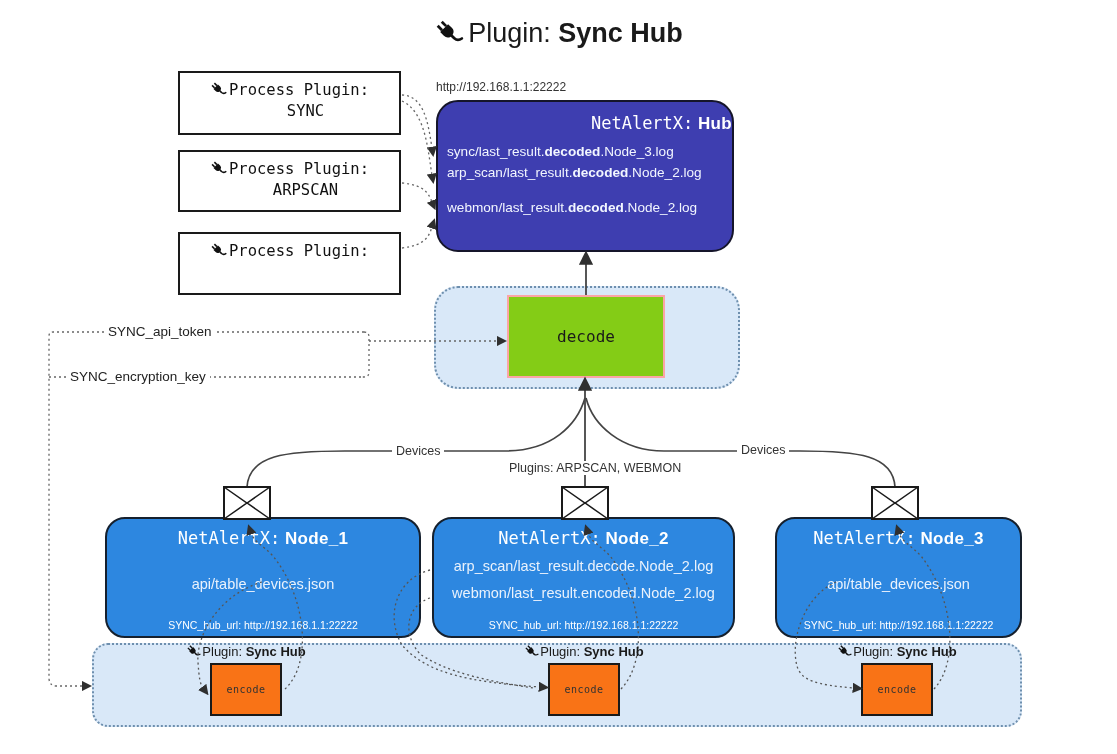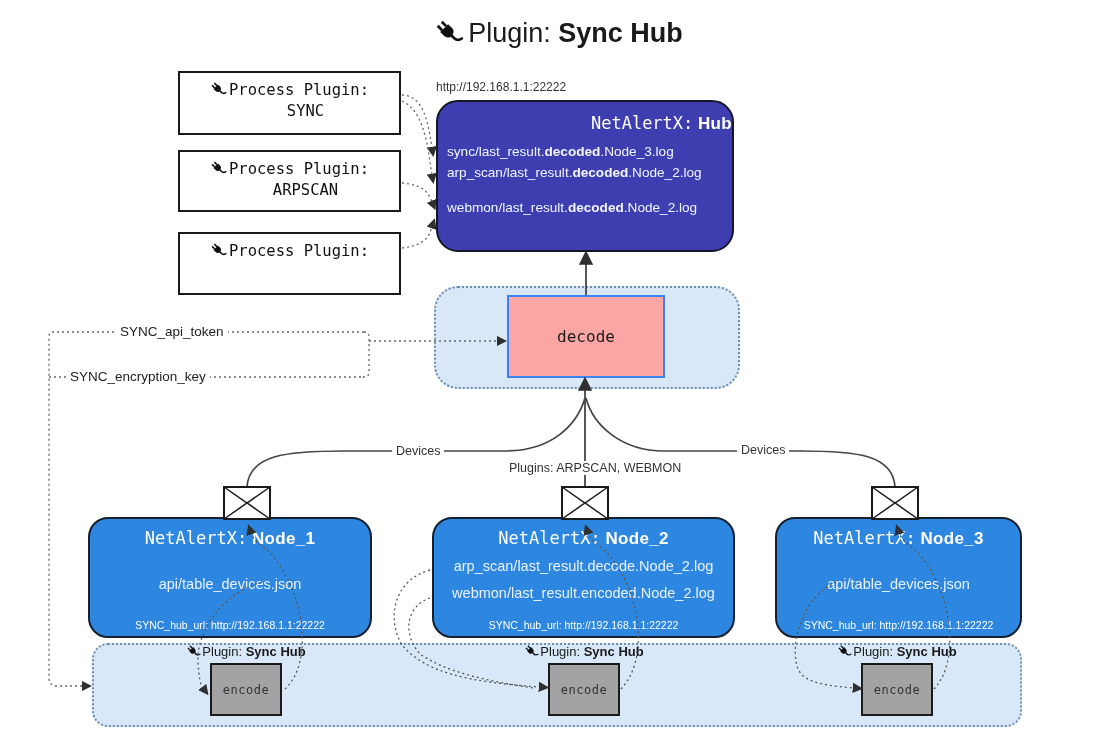--- a/index.html
+++ b/index.html
@@ -27,21 +27,21 @@
 
   
   .pp{left:178px;width:223px;background:#fff;border:2px solid #1a1a1a;z-index:2;box-sizing:border-box;
       font-family:"DejaVu Sans Mono",monospace;font-size:15.5px;text-align:center;color:#111;}
   .pp .row1{margin-top:8px;} .pp .row2{margin-top:3px;padding-left:32px;}
   .pp .plug{width:17px;height:17px;vertical-align:-3px;margin-right:2px;}
 
   
   .panel{background:#d9e8f8;border:2px dotted #6e8fae;box-sizing:border-box;z-index:1;}
   .decode-panel{left:434px;top:286px;width:306px;height:103px;border-radius:24px;}
-  .decode-box{left:507px;top:295px;width:158px;height:83px;background:#fca5a5;border:2px solid #3b82f6;
+  .decode-box{left:507px;top:295px;width:158px;height:83px;background:#84cc16;border:2px solid #fca5a5;
               box-sizing:border-box;z-index:2;display:flex;align-items:center;justify-content:center;
               font-family:"DejaVu Sans Mono",monospace;font-size:16px;}
 
   
   .wlabel{background:#fff;z-index:6;font-size:13.5px;color:#222;padding:0 4px;white-space:nowrap;}
   .elabel{background:#fff;z-index:6;font-size:12.5px;color:#333;padding:0 4px;white-space:nowrap;}
 
   
   .node{top:517px;height:121px;background:#2d87e0;border:2px solid #15202e;border-radius:20px;
         z-index:2;box-sizing:border-box;color:#fff;text-align:center;}
@@ -49,23 +49,23 @@
   .node-title .mono{font-family:"DejaVu Sans Mono",monospace;}
   .node-title b{font-weight:bold;letter-spacing:.3px;}
   .node-file{font-size:14.5px;color:#eaf2fc;white-space:nowrap;}
   .node-url{position:absolute;left:0;right:0;bottom:5px;font-size:10.5px;color:#fff;white-space:nowrap;}
 
   
   .bottom-panel{left:92px;top:643px;width:930px;height:84px;border-radius:16px;}
   .enc-label{top:644px;width:160px;text-align:center;font-size:13px;z-index:6;white-space:nowrap;}
   .enc-label .plug{width:15px;height:15px;vertical-align:-3px;margin-right:1px;}
   .enc-label b{font-weight:bold;}
-  .enc-box{top:663px;width:72px;height:53px;background:#a3a3a3;border:2px solid #1a1a1a;box-sizing:border-box;
+  .enc-box{top:663px;width:72px;height:53px;background:#f97316;border:2px solid #1a1a1a;box-sizing:border-box;
            z-index:2;display:flex;align-items:center;justify-content:center;
-           font-family:"DejaVu Sans Mono",monospace;font-size:12px;color:#333;letter-spacing:.5px;}
+           font-family:"DejaVu Sans Mono",monospace;font-size:10px;color:#333;letter-spacing:.5px;}
 </style>
 </head>
 <body>
 
 <div class="canvas">
 
   <svg width="0" height="0" style="position:absolute">
     <symbol id="plug" viewBox="0 0 24 24">
       <g transform="rotate(-45 12 12)" fill="#111">
         <rect x="8.6" y="1.5" width="2.2" height="5"></rect>
@@ -101,21 +101,21 @@
   <div class="abs pp" style="top:232px;height:63px;">
     <div class="row1"><svg class="plug">
           <use href="#plug"></use>
         </svg><span>Process Plugin:</span></div>
   </div>
 
   <div class="abs decode-box">
     <span>decode</span>
   </div>
 
-  <div class="abs node" style="left:88px;width:284px;">
+  <div class="abs node" style="left:105px;width:316px;">
     <div class="node-title"><span class="mono">NetAlertX:</span> <b>Node_1</b></div>
     <div class="node-file" style="margin-top:27px;">api/table_devices.json</div>
     <div class="node-url">SYNC_hub_url: http://192.168.1.1:22222</div>
   </div>
   <div class="abs node" style="left:432px;width:303px;">
     <div class="node-title"><span class="mono">NetAlertX:</span> <b>Node_2</b></div>
     <div class="node-file" style="margin-top:9px;">arp_scan/last_result.decode.Node_2.log</div>
     <div class="node-file" style="margin-top:11px;">webmon/last_result.encoded.Node_2.log</div>
     <div class="node-url">SYNC_hub_url: http://192.168.1.1:22222</div>
   </div>
@@ -189,21 +189,21 @@
     </g>
   </svg>
 
   <div class="abs title">
     <svg class="plug">
         <use href="#plug"></use>
       </svg><span>Plugin:</span> <b>Sync Hub</b>
   </div>
   <div class="abs hub-url">http://192.168.1.1:22222</div>
 
-  <div class="abs wlabel" style="left:116px;top:324px;">SYNC_api_token</div>
+  <div class="abs wlabel" style="left:104px;top:324px;">SYNC_api_token</div>
   <div class="abs wlabel" style="left:66px;top:369px;">SYNC_encryption_key</div>
 
   <div class="abs elabel" style="left:392px;top:444px;">Devices</div>
   <div class="abs elabel" style="left:505px;top:461px;">Plugins: ARPSCAN, WEBMON</div>
   <div class="abs elabel" style="left:737px;top:443px;">Devices</div>
 
   <div class="abs enc-label" style="left:166px;">
     <svg class="plug">
         <use href="#plug"></use>
       </svg><span>Plugin:</span> <b>Sync Hub</b>

